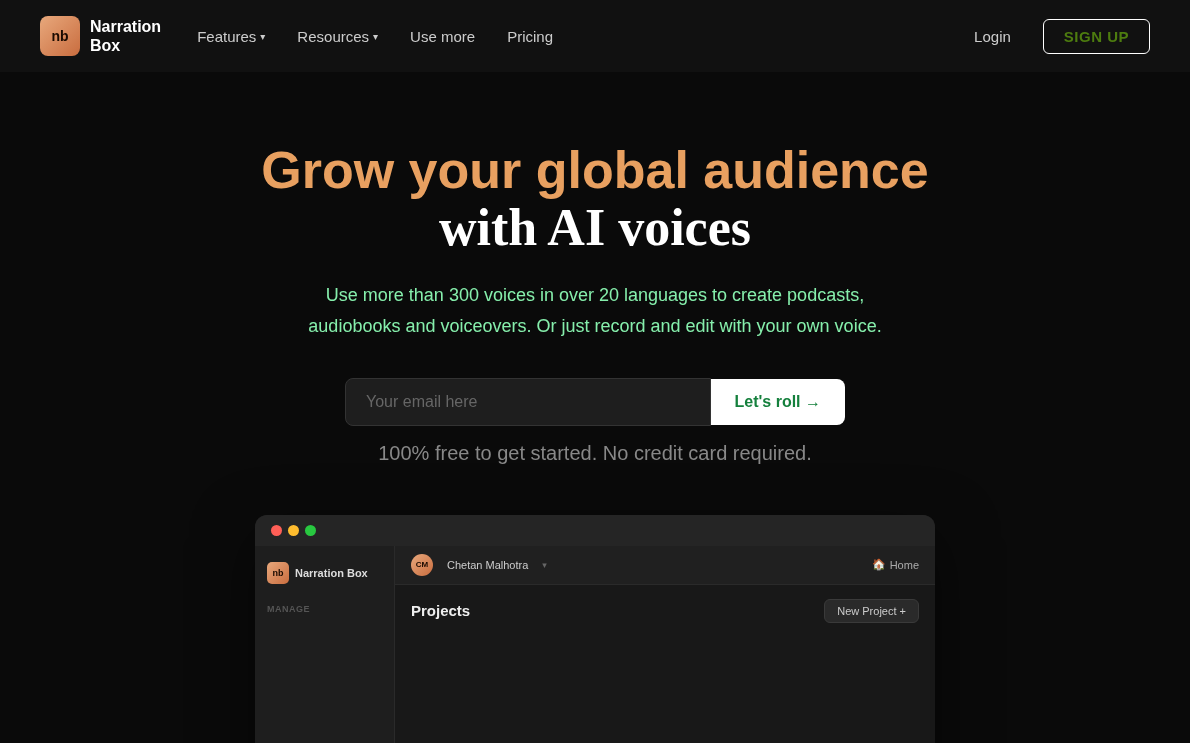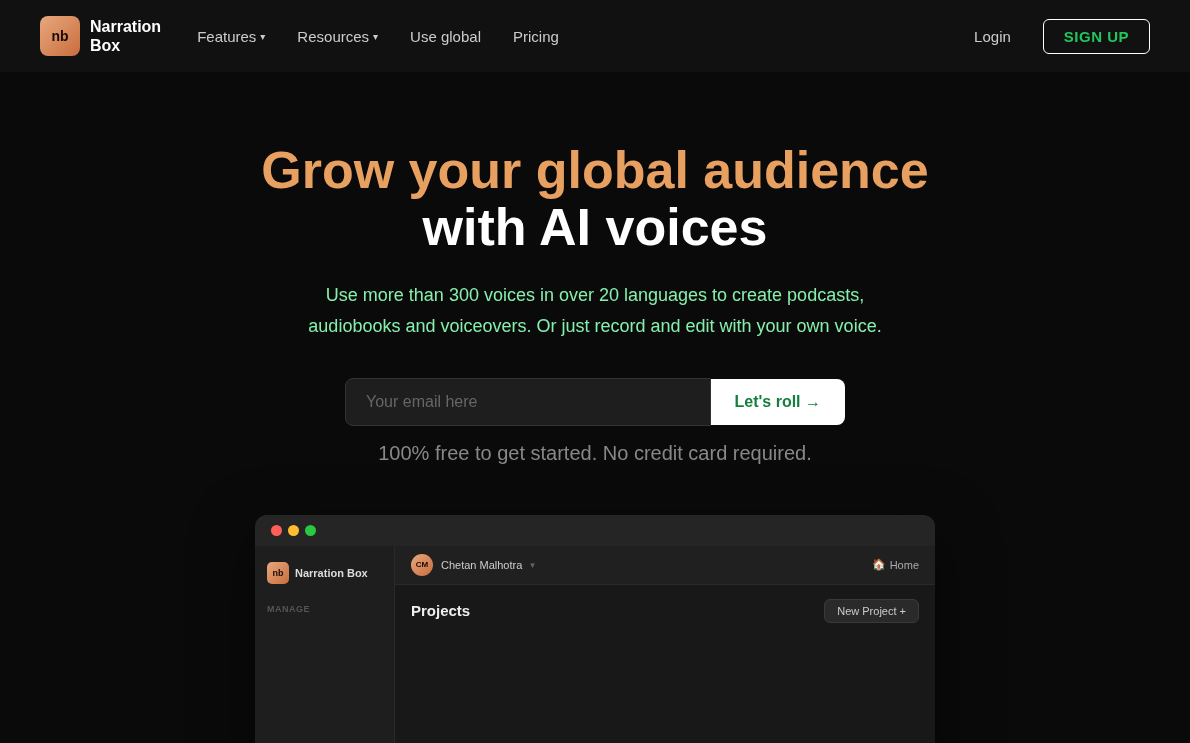--- a/index.html
+++ b/index.html
@@ -66,21 +66,21 @@
     }
     .nav-spacer { flex: 1; }
     .nav-login {
       color: #ccc;
       font-size: 15px;
       cursor: pointer;
     }
     .nav-signup {
       background: transparent;
       border: 1.5px solid #fff;
-      color: #22c55e;
+      color: #4d7c0f;
       padding: 8px 20px;
       border-radius: 6px;
       font-size: 15px;
       font-weight: 600;
       cursor: pointer;
       text-transform: uppercase;
       letter-spacing: 0.5px;
     }
 
     
@@ -89,21 +89,21 @@
       padding: 70px 20px 50px;
     }
     .hero-headline {
       font-size: 52px;
       font-weight: 700;
       line-height: 1.1;
       color: #e8a060;
       max-width: 900px;
       margin: 0 auto 24px;
     }
-    .hero-headline .white { color: #fff; }
+    .hero-headline .white { color: #fff; font-family: Liberation Serif, serif; }
     .hero-sub {
       color: #86efac;
       font-size: 18px;
       line-height: 1.7;
       max-width: 620px;
       margin: 0 auto 36px;
     }
     .hero-form {
       display: flex;
       align-items: center;
@@ -209,21 +209,21 @@
     }
     .app-topbar {
       background: #202020;
       padding: 8px 16px;
       display: flex;
       align-items: center;
       justify-content: space-between;
       border-bottom: 1px solid #2a2a2a;
     }
     .app-topbar-user {
-      display: flex; align-items: center; gap: 8px;
+      display: flex; align-items: center; gap: 14px;
       font-size: 11px; color: #ccc;
     }
     .user-avatar {
       width: 22px; height: 22px;
       border-radius: 50%;
       background: linear-gradient(135deg, #e8a87c, #c96d3f);
       display: flex; align-items: center; justify-content: center;
       font-size: 8px; font-weight: bold; color: #1a0a00;
     }
     .app-topbar-home {
@@ -261,21 +261,21 @@
   <div class="nav-links">
     <a class="nav-link">
       <span>Features</span>
       <span class="chevron">▾</span>
     </a>
     <a class="nav-link">
       <span>Resources</span>
       <span class="chevron">▾</span>
     </a>
     <a class="nav-link">
-      <span>Use global</span>
+      <span>Use more</span>
     </a>
     <a class="nav-link">
       <span>Pricing</span>
     </a>
     <div class="nav-spacer"></div>
     <a class="nav-login">
       <span>Login</span>
     </a>
     <button class="nav-signup">SIGN UP</button>
   </div>

